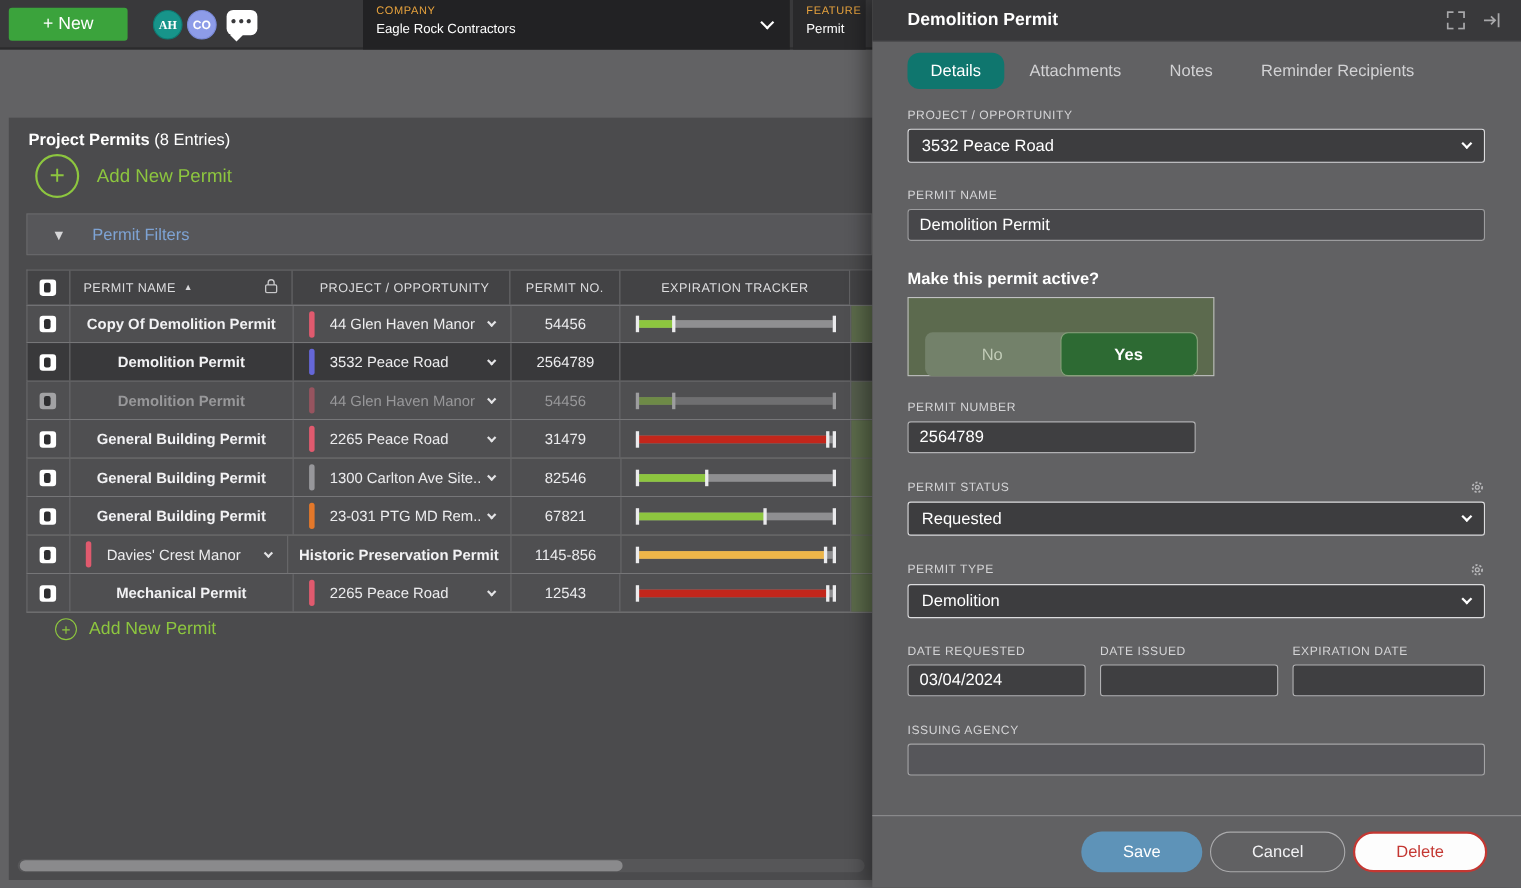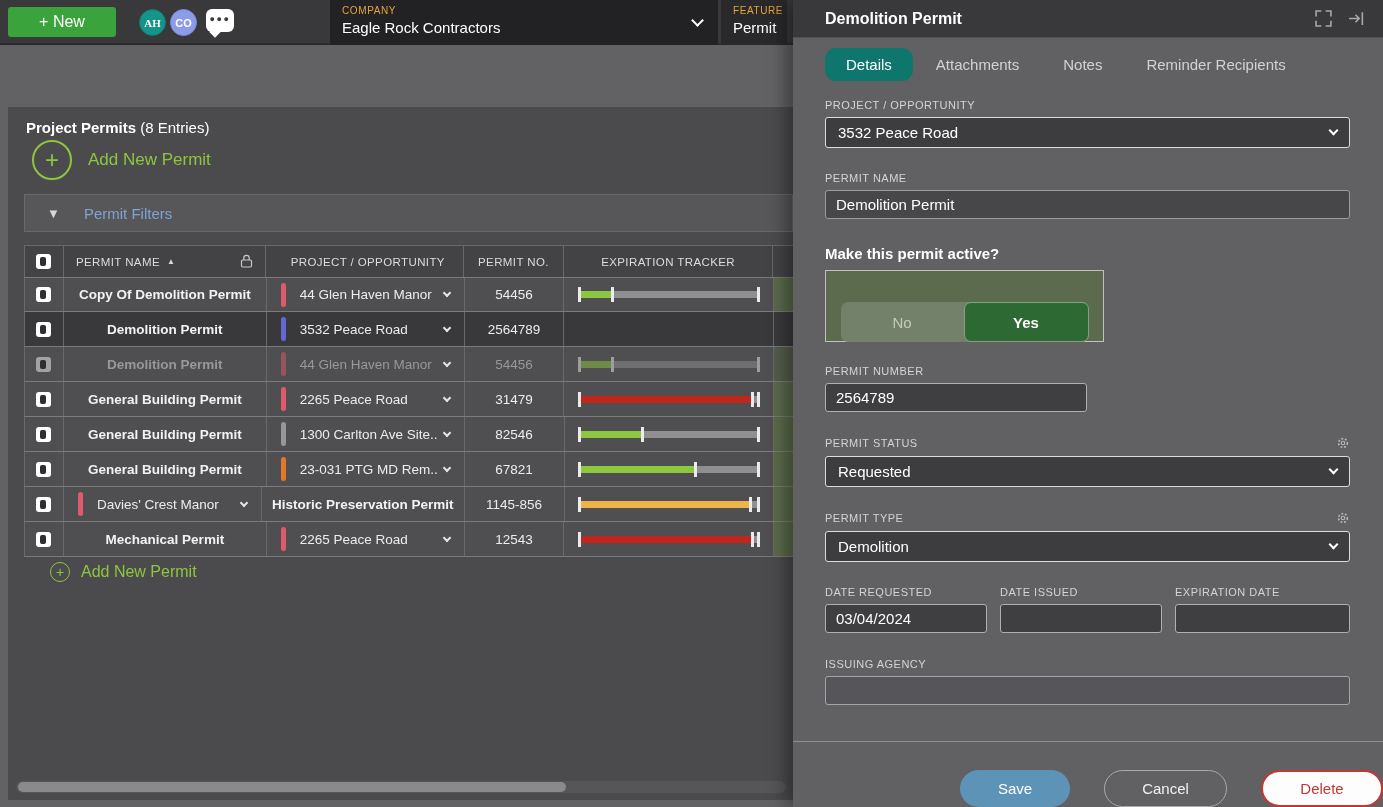--- a/index.html
+++ b/index.html
@@ -22,21 +22,21 @@
   .chat { position:absolute; left:206px; top:9px; width:28px; height:23px;
     background:#fff; border-radius:6px; cursor:pointer; }
   .chat::after { content:""; position:absolute; left:5px; bottom:-4px; width:8px; height:8px;
     background:#fff; transform:rotate(45deg); }
   .chat .dots { display:block; text-align:center; line-height:21px; font-size:9px;
     letter-spacing:1.5px; color:#39393b; font-weight:bold; }
   .tb-block { position:absolute; top:0; height:45px; background:#222224; padding:5px 12px 0 12px; }
   .tb-block.company { left:330px; width:388px; cursor:pointer; }
   .tb-block.feature { left:721px; width:66px; background:#29292b; }
   .tb-lbl { color:#e8a33d; font-size:10px; letter-spacing:.6px; }
-  .tb-val { color:#fff; font-size:15px; margin-top:3px; white-space:nowrap; }
+  .tb-val { color:#fff; font-size:12px; margin-top:3px; white-space:nowrap; }
   .chev { display:inline-block; width:9px; height:9px; border-right:2.5px solid #fff;
     border-bottom:2.5px solid #fff; transform:rotate(45deg); }
   .company .chev { position:absolute; right:16px; top:16px; }
 
   
   .card { position:absolute; left:8px; top:107px; width:785px; height:693px;
     background:#4b4b4d; overflow:hidden; }
   .card-title { position:absolute; left:18px; top:12px; color:#fff; font-size:15px; }
   .card-title b { font-weight:bold; }
   .add-top { position:absolute; left:24px; top:33px; display:flex; align-items:center; gap:16px; cursor:pointer; }
@@ -128,22 +128,22 @@
     display:flex; align-items:center; justify-content:center; margin-bottom:23px; }
   .toggle-pill { width:248px; height:40px; background:#73816a; border-radius:7px; display:flex;margin-top:32px; }
   .t-no { flex:1; display:flex; align-items:center; justify-content:center; color:#c2ccb8;
     font-size:15px; cursor:pointer; }
   .t-yes { flex:1; display:flex; align-items:center; justify-content:center; background:#2d6a33;
     border:1px solid #87a07b; border-radius:7px; color:#fff; font-weight:bold; font-size:15px; cursor:pointer; }
   .w262 { width:262px; }
   .dates-row { display:flex; gap:13px; margin-bottom:25px; }
   .dates-row .dcol { flex:none; }
   .dcol.d1 { width:162px; } .dcol.d2 { width:162px; } .dcol.d3 { width:175px; }
-  .panel-footer { height:66px; border-top:1px solid #8e8e90; display:flex; align-items:flex-end;
-    justify-content:flex-end; gap:34px; flex:none; }
+  .panel-footer { height:66px; border-top:1px solid #8e8e90; display:flex; align-items:center;
+    justify-content:flex-end; gap:7px; padding-right:31px; flex:none; }
   .btn { height:37px; border-radius:19px; font-size:15px; font-family:inherit;
     display:flex; align-items:center; justify-content:center; cursor:pointer; }
   .btn-save { width:110px; background:#5e93b8; color:#fff; border:none; }
   .btn-delete { width:122px; background:#fdfdfd; color:#c43732; border:2px solid #c43732; }
   .btn-cancel { width:123px; background:transparent; color:#f2f2f4; border:1px solid #aaaaac; }
 </style>
 </head>
 <body>
 
 <div class="topbar">

